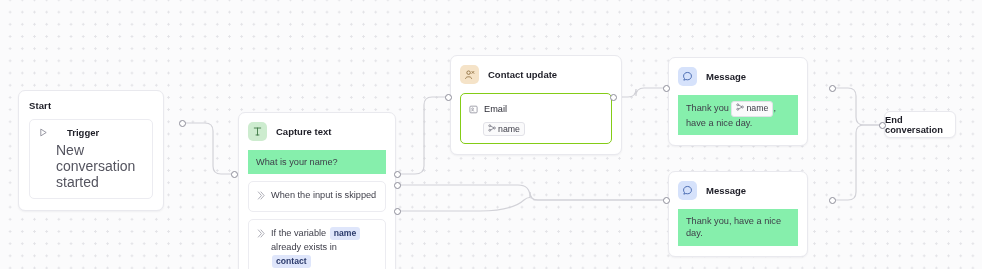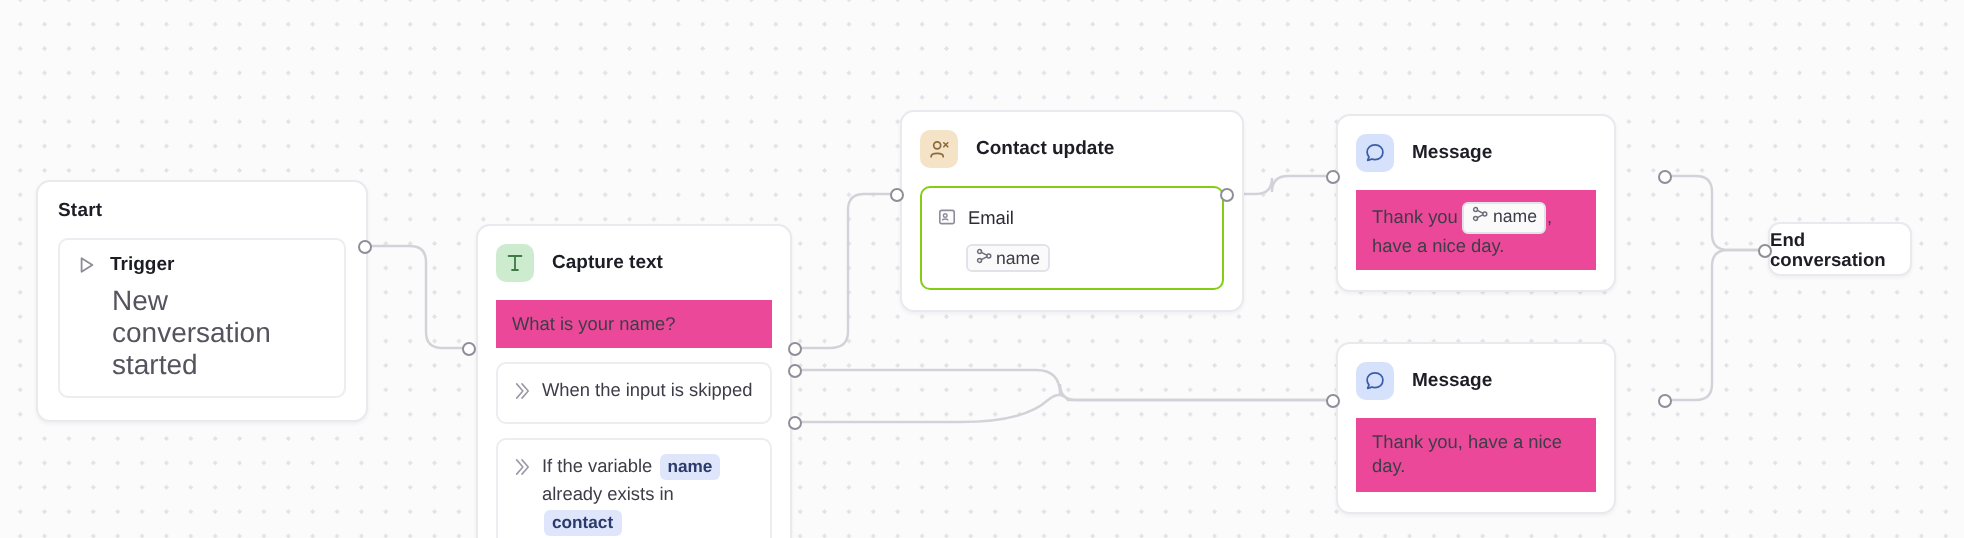--- a/index.html
+++ b/index.html
@@ -27,43 +27,43 @@
   }
 
   
   .node {
     position: absolute; background: #ffffff; border: 1px solid #e9e9ee;
     border-radius: 7px; box-shadow: 0 1px 2px rgba(16,16,40,.05);
     z-index: 4;
   }
 
   
-  #node-start { left: 18px; top: 90px; width: 166px; padding: 9px 10px 11px; }
+  #node-start { left: 18px; top: 90px; width: 146px; padding: 9px 10px 11px; }
   .start-title { font-size: 9.5px; font-weight: bold; color: #1d1d26; letter-spacing: .1px; margin-bottom: 8px; }
   .sub-card {
     border: 1px solid #ececf1; border-radius: 5px; background: #fff;
     padding: 7px 9px 8px;
   }
-  .sub-row { display: flex; align-items: center; gap: 7px; }
+  .sub-row { display: flex; align-items: center; gap: 19px; }
   .sub-row-title { font-size: 9.5px; font-weight: bold; color: #1d1d26; }
   .sub-row-desc { font-size: 14px; color: #54545f; margin-top: 4px; margin-left: 17px; }
   .tri-icon { width: 9px; height: 9px; display: block; }
   .tri-icon svg { display: block; }
 
   
   #node-capture { left: 238px; top: 112px; width: 158px; padding: 9px 9px 10px; }
   .node-head { display: flex; align-items: center; gap: 9px; margin-bottom: 9px; }
   .head-icon {
     width: 19px; height: 19px; border-radius: 5px; display: flex;
     align-items: center; justify-content: center; flex: none;
   }
   .head-icon svg { display: block; }
   .head-title { font-size: 9.5px; font-weight: bold; color: #1d1d26; }
   .bubble {
-    background: #ec4899; border-radius: 0; padding: 6px 8px;
+    background: #86efac; border-radius: 0; padding: 6px 8px;
     font-size: 9.2px; color: #3d3d48; line-height: 1.35;
   }
   .cond-card {
     border: 1px solid #ececf1; border-radius: 5px; background: #fff;
     padding: 6px 8px; margin-top: 7px; display: flex; gap: 6px;
     font-size: 9.2px; color: #3d3d48; line-height: 1.55; align-items: flex-start;
   }
   .cond-icon { flex: none; margin-top: 2px; }
   .cond-text { flex: 1; }
   .chip {

